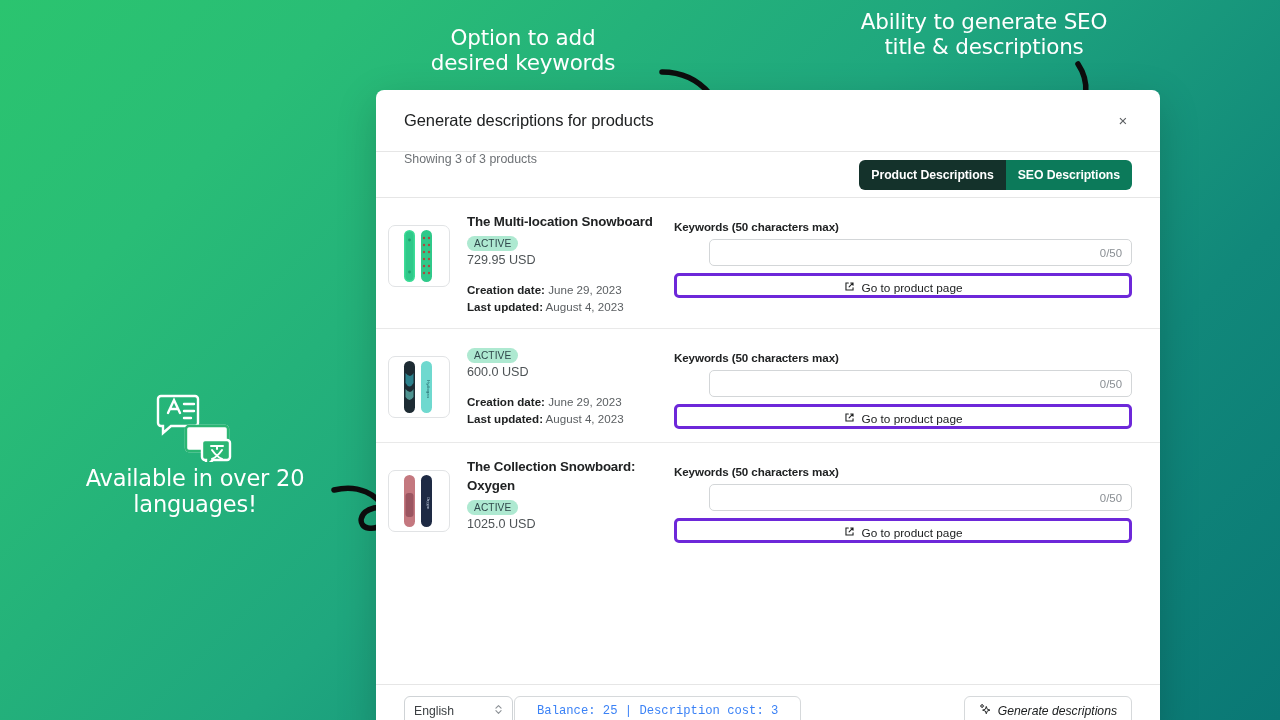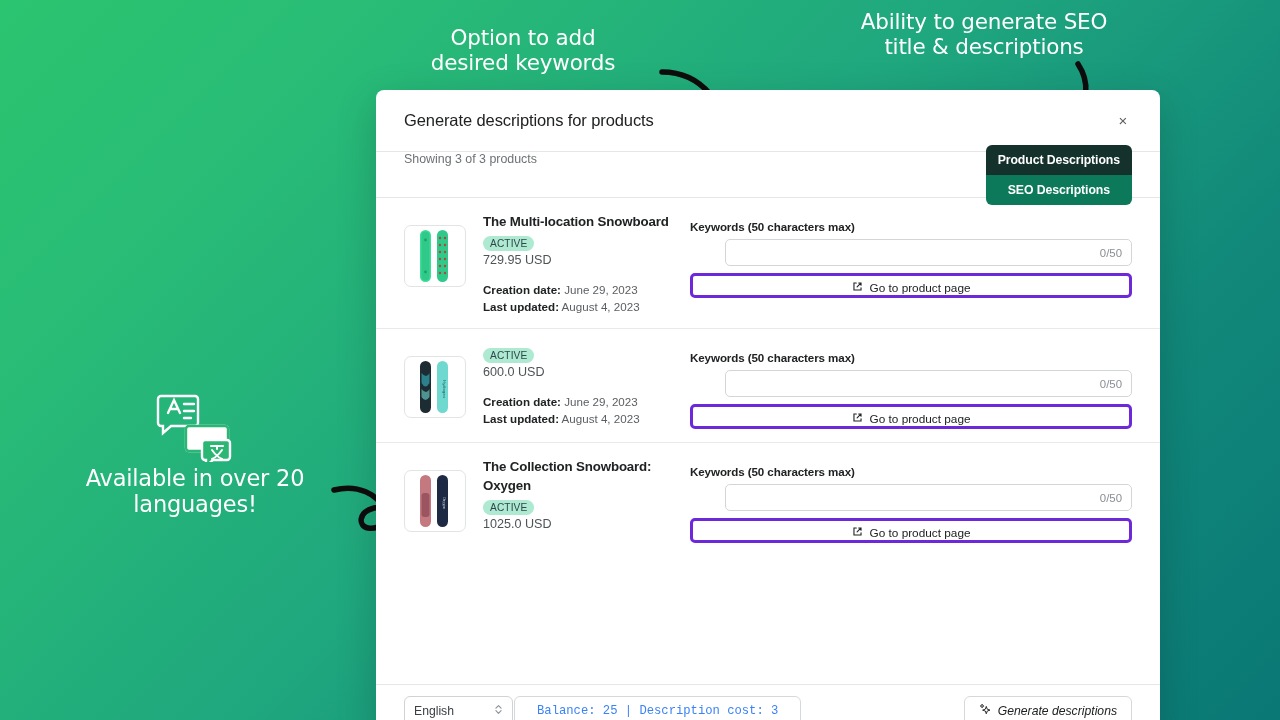--- a/index.html
+++ b/index.html
@@ -101,21 +101,20 @@
     color: #6d7175;
   }
   .tabs {
     position: absolute;
     right: 28px;
     top: 50%;
     transform: translateY(-50%);
     display: flex;
     border-radius: 6px;
     overflow: hidden;
-    flex-direction: column;
   }
   .tab {
     font-size: 12.3px;
     font-weight: 700;
     color: #ffffff;
     padding: 8px 12px;
     border: none;
     cursor: pointer;
     white-space: nowrap;
     letter-spacing: -0.1px;
@@ -124,21 +123,21 @@
   .tab-inactive { background: #14322b; }
   .tab-active   { background: #0c7a5a; }
 
   
   .product-list {
     flex: 1 1 auto;
     overflow: hidden;
   }
   .product-row {
     display: flex;
-    padding: 14px 28px 13px 28px;
+    padding: 14px 28px 13px 12px;
     border-bottom: 1px solid #e9e9e9;
     align-items: flex-start;
   }
   .product-row:last-child { border-bottom: none; }
 
   .thumb {
     width: 62px; height: 62px;
     flex: 0 0 62px;
     border: 1px solid #e1e3e5;
     border-radius: 7px;

